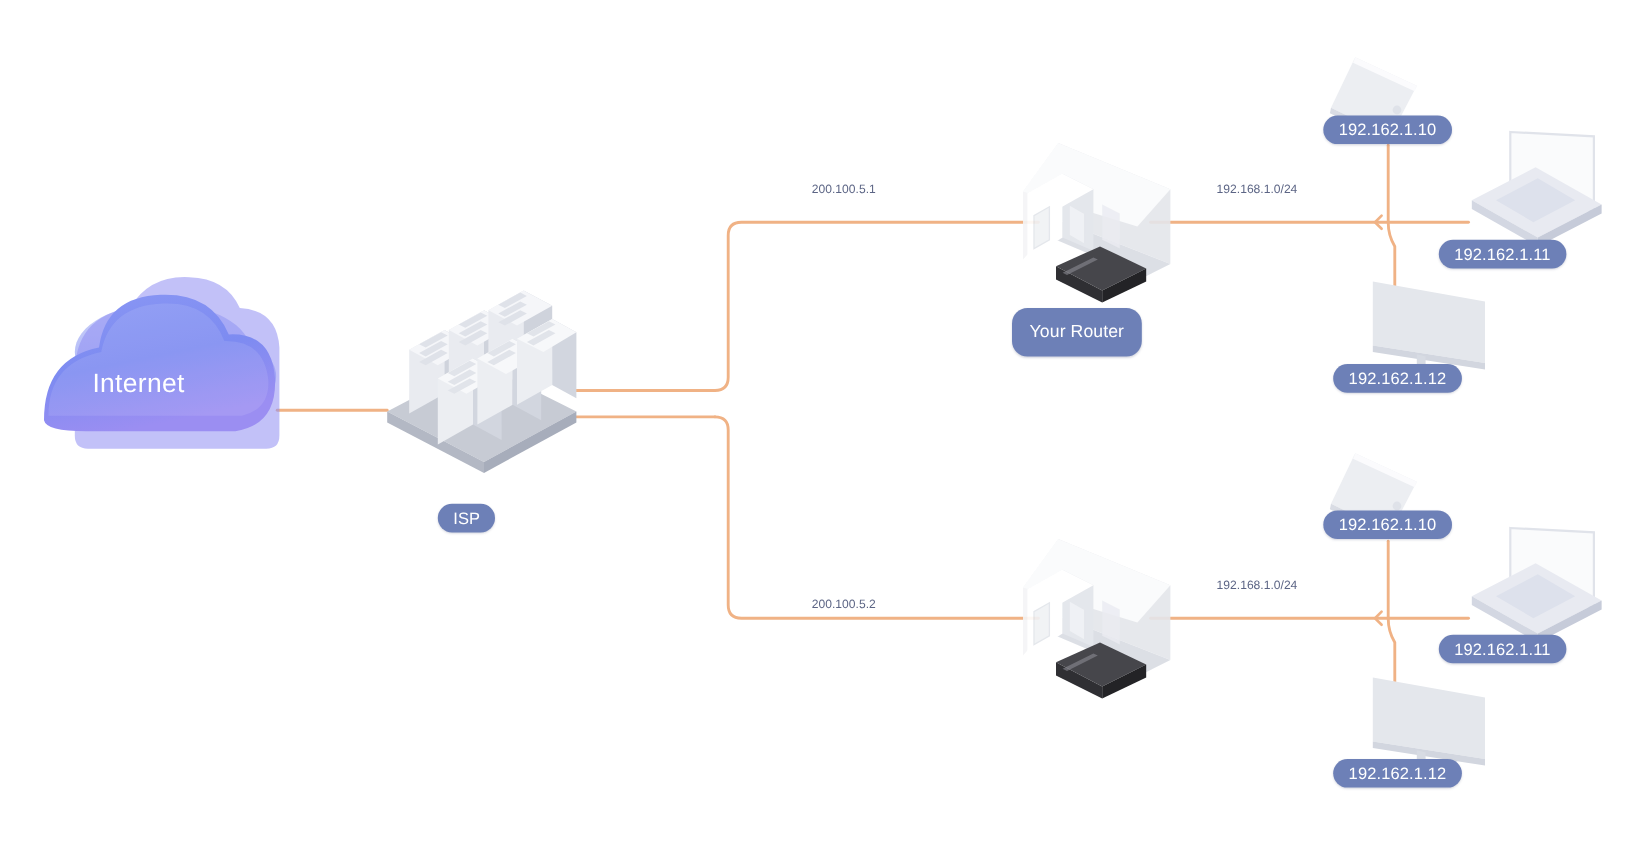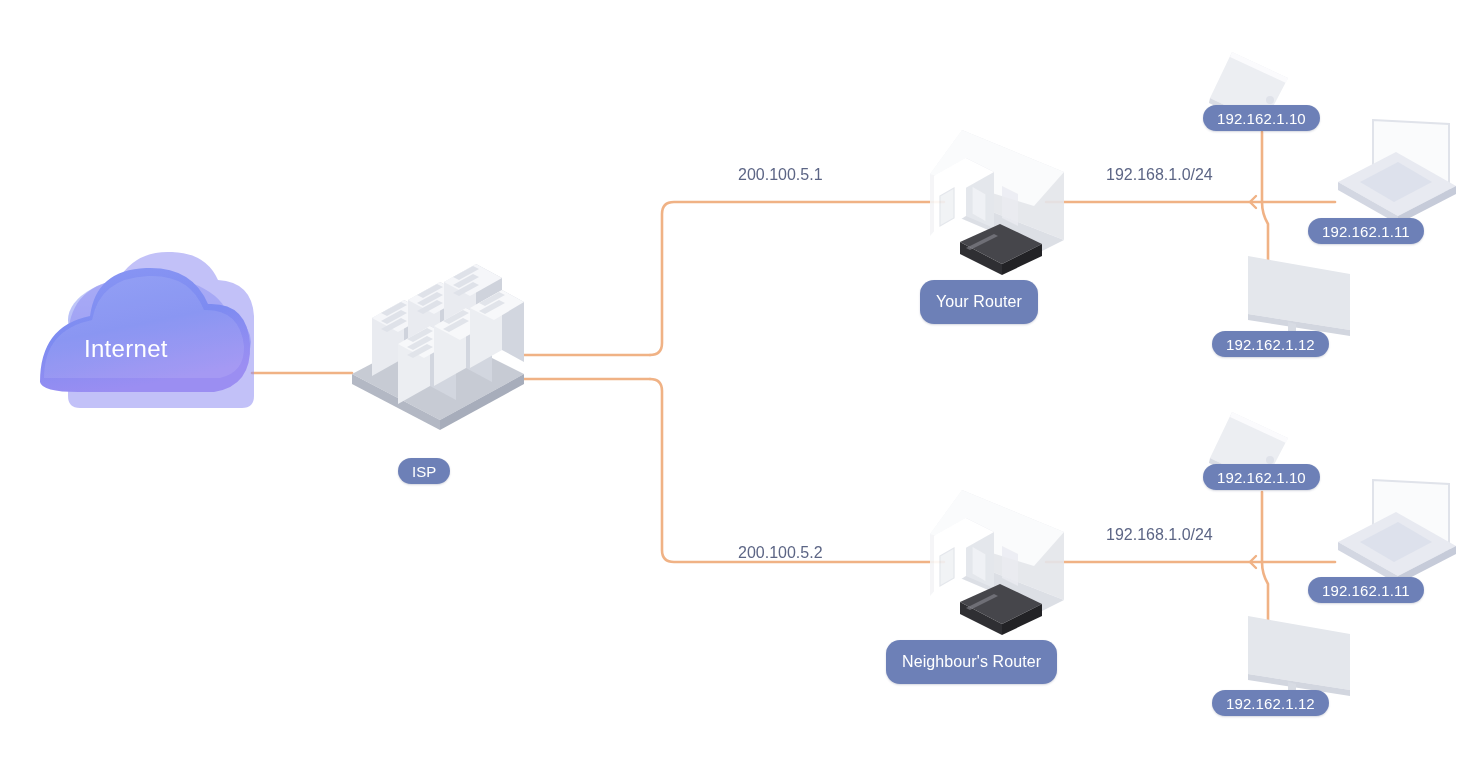--- a/index.html
+++ b/index.html
@@ -46,21 +46,21 @@
   .badge.big {
     height: 44px;
     border-radius: 14px;
     font-size: 16px;
     padding: 0 16px;
   }
   
   .link-label {
     position: absolute;
     color: #5c6585;
-    font-size: 16px;
+    font-size: 11px;
     white-space: nowrap;
   }
   
   .cloud-text {
     position: absolute;
     color: #ffffff;
     font-size: 24px;
     white-space: nowrap;
     letter-spacing: 0.3px;
   }
@@ -289,19 +289,18 @@
 
   <div class="badge big" style="left:920px; top:280px;">Your Router</div>
 
   <div class="badge" style="left:1203px; top:105px;">192.162.1.10</div>
   <div class="badge" style="left:1308px; top:218px;">192.162.1.11</div>
   <div class="badge" style="left:1212px; top:331px;">192.162.1.12</div>
 
   <div class="link-label" style="left:738px; top:544px;">200.100.5.2</div>
   <div class="link-label" style="left:1106px; top:526px;">192.168.1.0/24</div>
 
-  <div class="badge big" style="left:886px; top:640px;">Neighbour's Router</div>
 
   <div class="badge" style="left:1203px; top:464px;">192.162.1.10</div>
   <div class="badge" style="left:1308px; top:577px;">192.162.1.11</div>
   <div class="badge" style="left:1212px; top:690px;">192.162.1.12</div>
 
 </div>
 
 </body></html>

